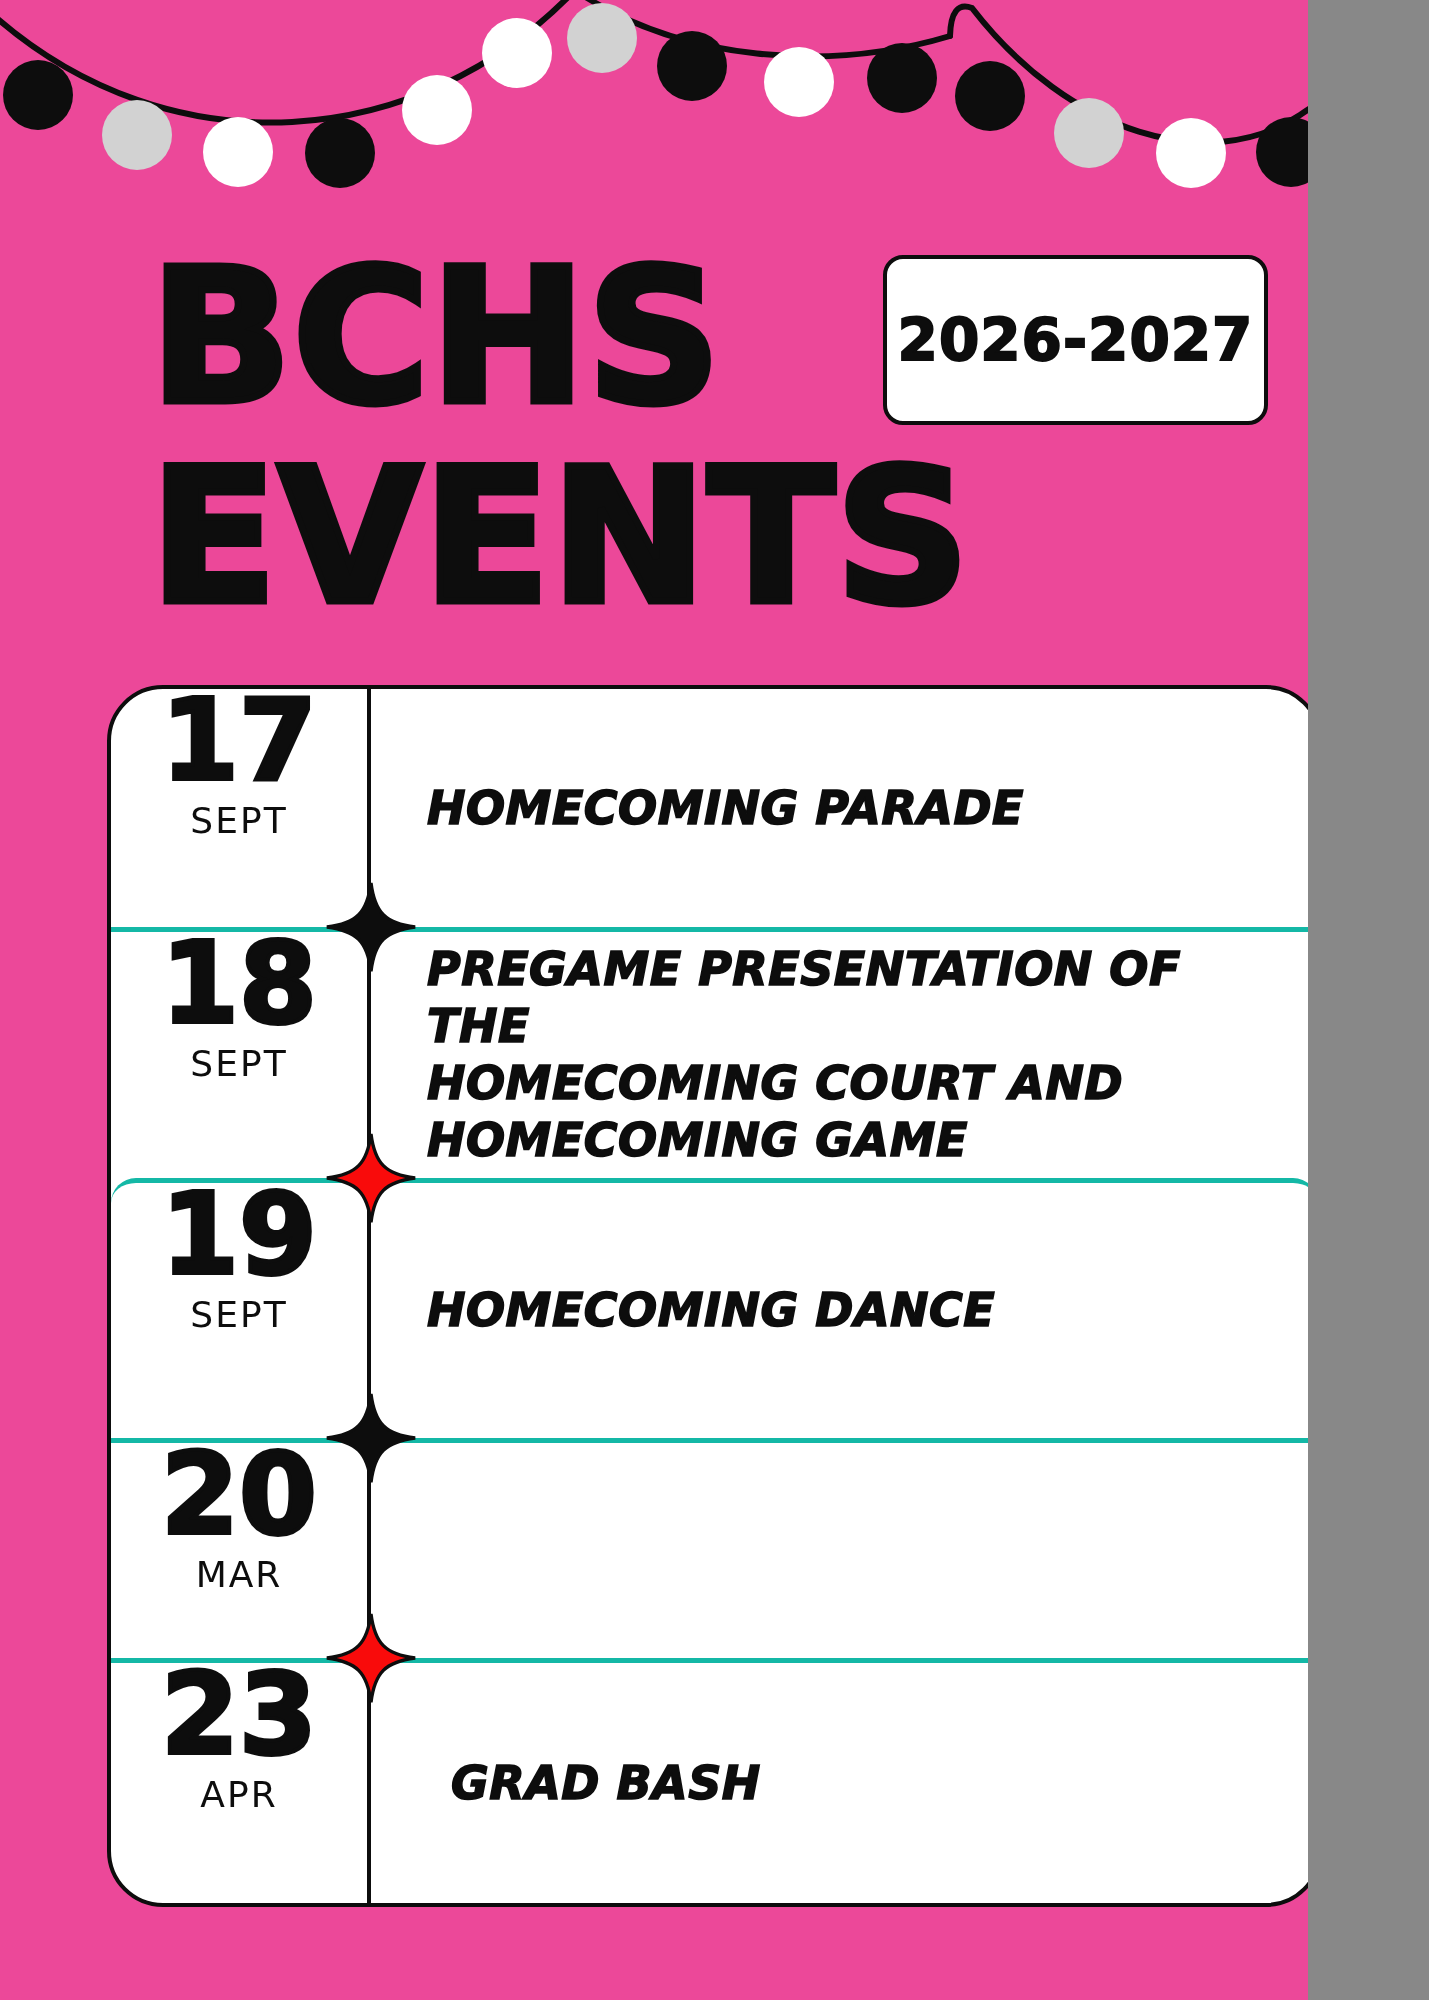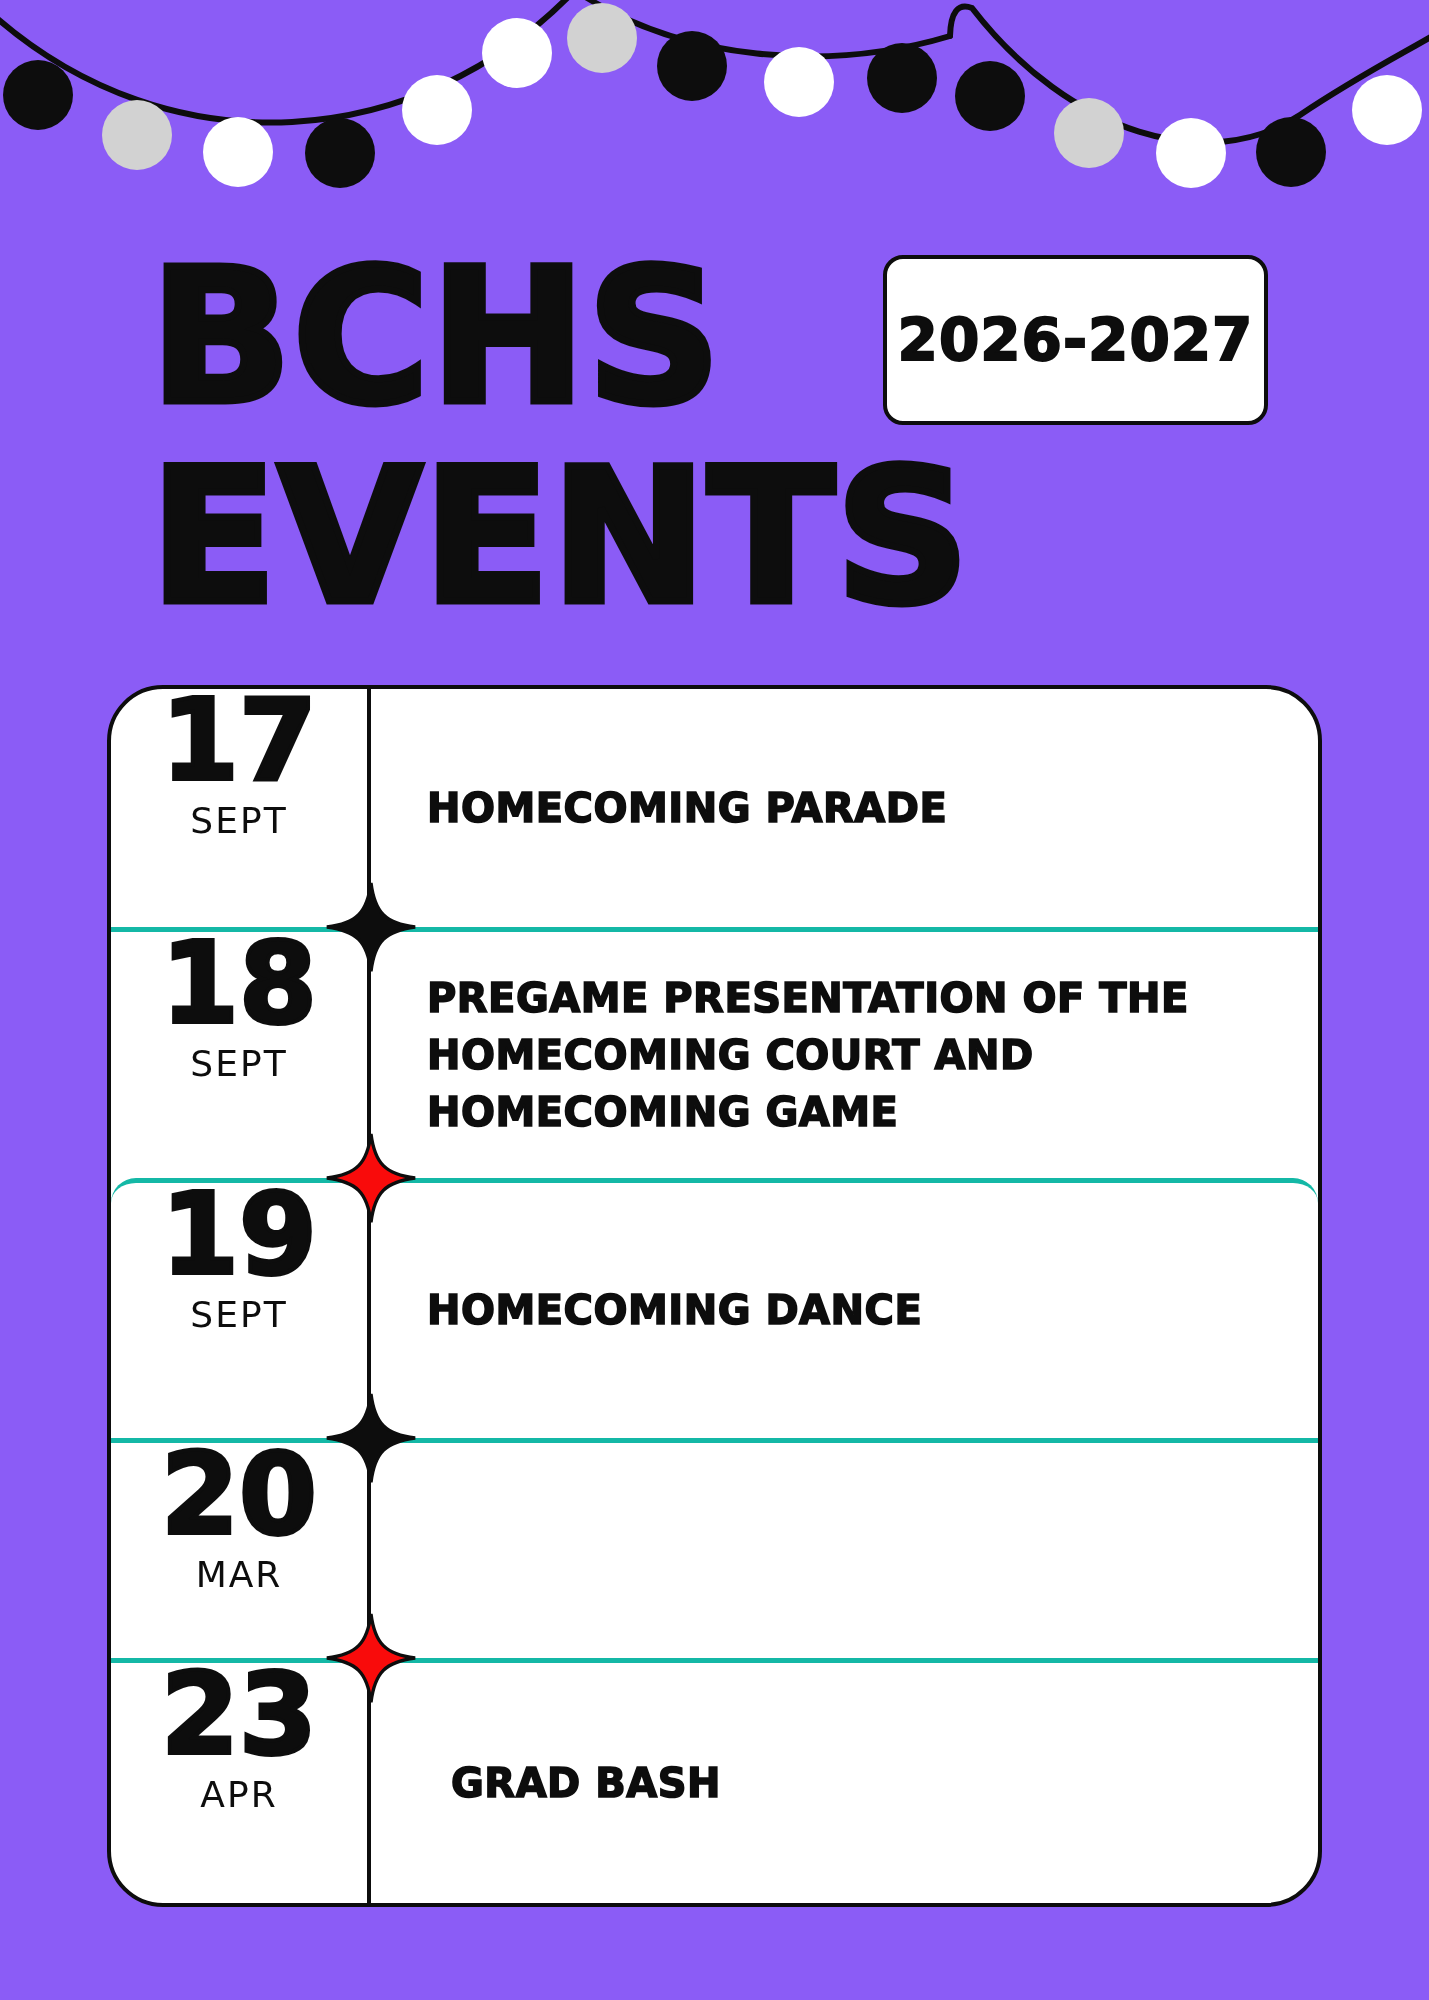--- a/index.html
+++ b/index.html
@@ -1,18 +1,18 @@
 <!DOCTYPE html>
 <html><head>
 <meta charset="utf-8">
 <style>
   html,body { margin:0; padding:0; background:#888; }
   .poster {
-    position:relative; width:1429px; height:2000px;
-    background:#8b5cf6; overflow:hidden;
+    position:relative; width:1308px; height:2000px;
+    background:#ec4899; overflow:hidden;
     font-family:"DejaVu Sans", sans-serif; color:#0d0d0d;
   }
   .garland { position:absolute; top:0; left:0; }
   .garland path { fill:none; stroke:#0d0d0d; stroke-width:6; stroke-linecap:round; }
 
   .title {
     position:absolute; left:150px; line-height:1; font-weight:700;
     font-size:186px; letter-spacing:1px; color:#0d0d0d;
     -webkit-text-stroke:7px #0d0d0d;
   }
@@ -45,21 +45,21 @@
     flex:none;
   }
   .day  { font-size:112px; font-weight:700; line-height:0.92; -webkit-text-stroke:4px #0d0d0d; }
   .month{ font-size:36px; font-weight:400; letter-spacing:2px; margin-top:8px; }
 
   .desc {
     flex:1; display:flex; flex-direction:column; justify-content:center;
     padding:10px 36px 10px 56px;
   }
   .desc .line {
-    font-size:40px; font-weight:700; line-height:57px; letter-spacing:0.5px;
+    font-size:46px; font-weight:700; line-height:57px; letter-spacing:0.5px;font-style:italic;
     -webkit-text-stroke:1.6px #0d0d0d;
   }
 
   .sparkle { position:absolute; width:96px; height:96px; left:323px; }
   .sparkle.s1 { top:879px; }  .sparkle.s2 { top:1130px; }
   .sparkle.s3 { top:1390px; } .sparkle.s4 { top:1610px; }
   .sparkle path { stroke:#0d0d0d; stroke-width:3.5; }
 </style>
 </head>
 <body>

